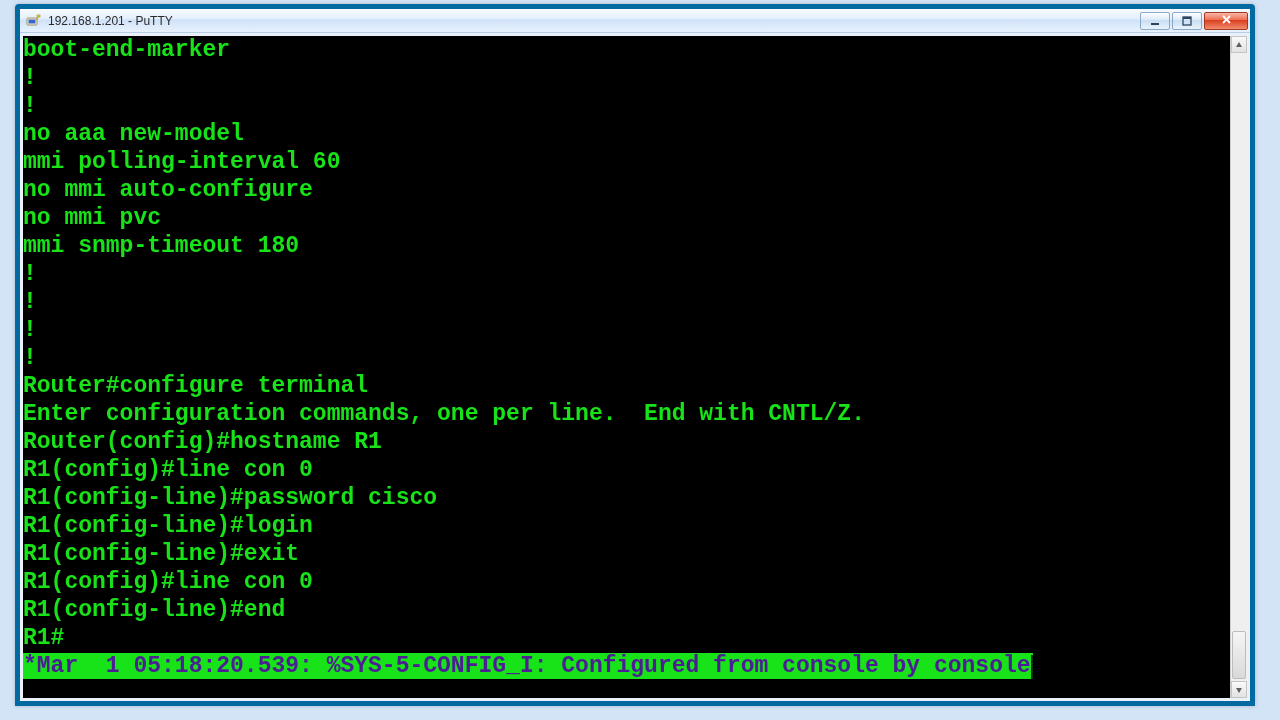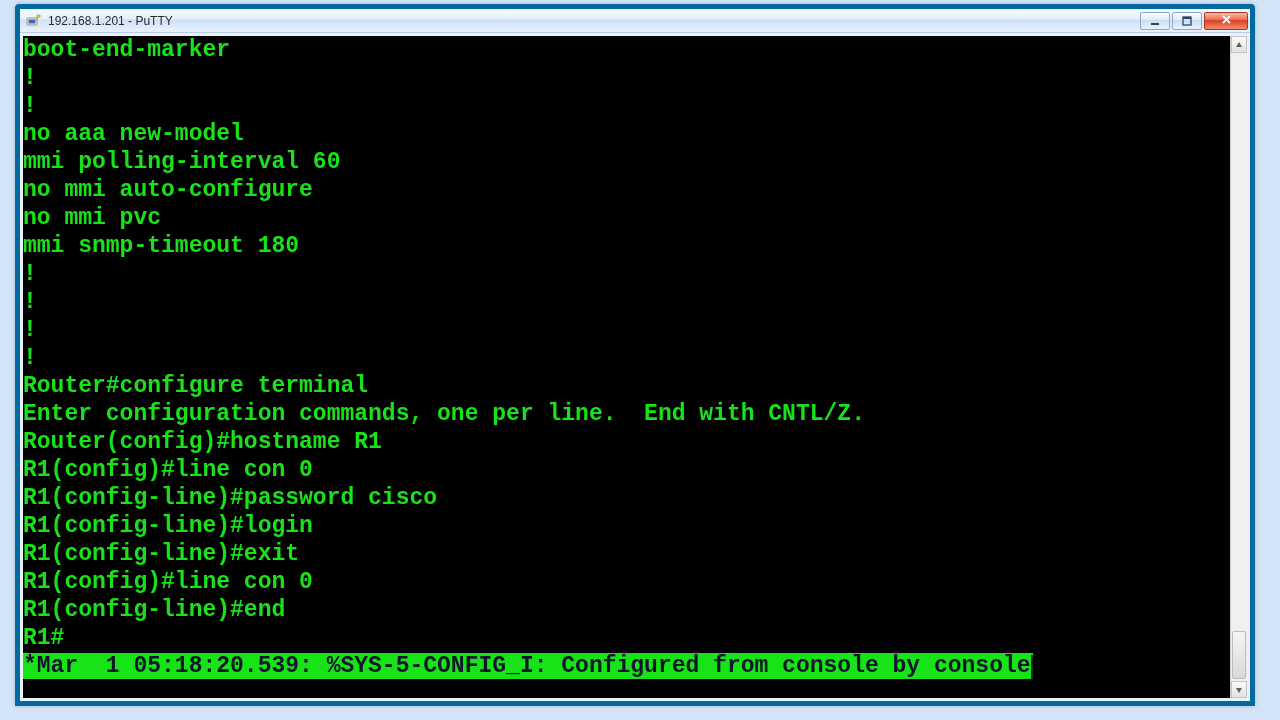--- a/index.html
+++ b/index.html
@@ -79,21 +79,21 @@
     font-family: "Consolas","Courier New",monospace;
     font-size: 23px;
     line-height: 28px;
     white-space: pre;
     padding: 0 0 0 0;
     overflow:hidden;
   }
   .terminal .line { display:block; }
   .hl {
     background:#18e218;
-    color:#0f172a;
+    color:#4c1d95;
     text-align:right;
   }
   .scrollbar {
     width: 17px;
     background: #efefef;
     height: 100%;
     display:flex;
     flex-direction:column;
     border-left:1px solid #cfcfcf;
   }

